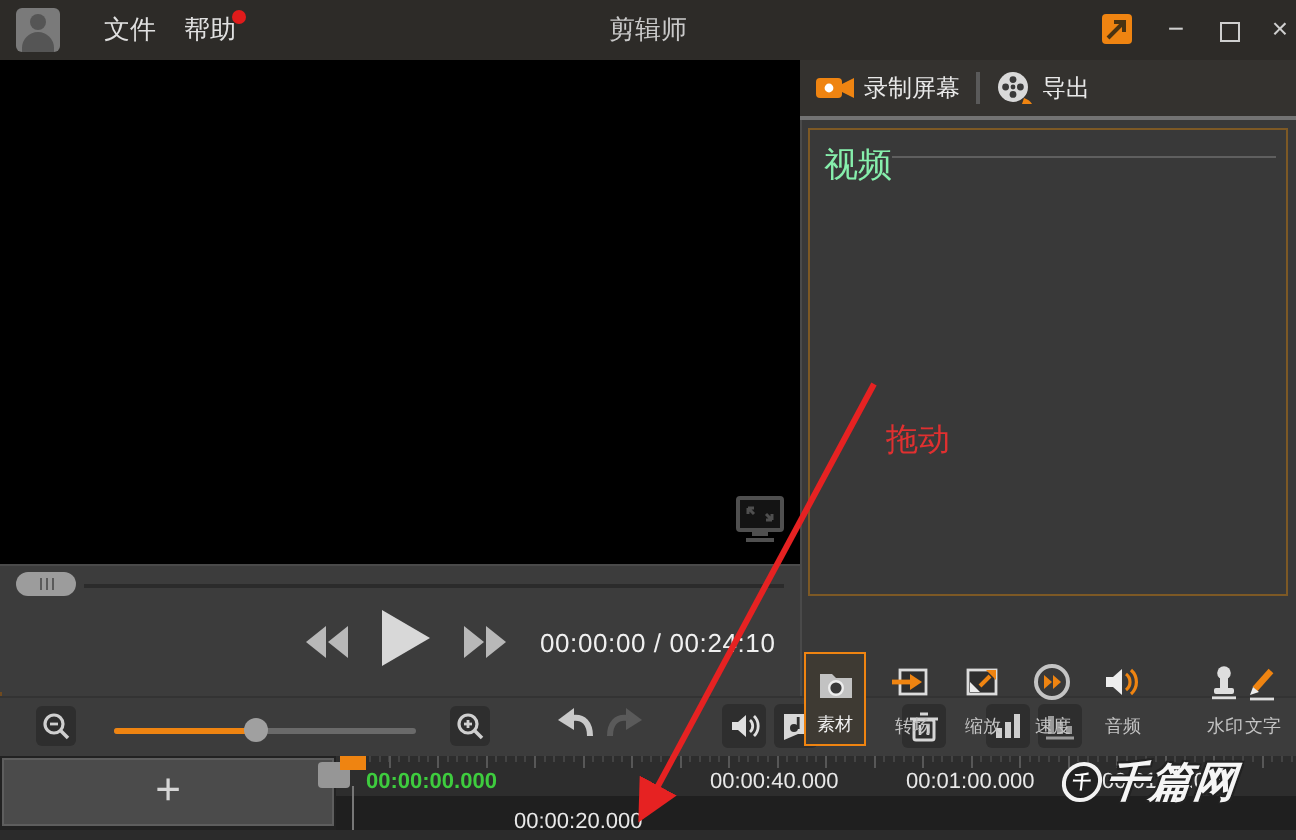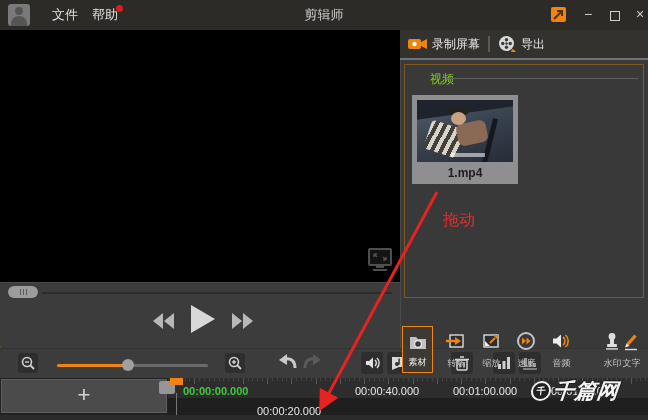--- a/index.html
+++ b/index.html
@@ -41,21 +41,21 @@
   .slider{left:57px;top:361px;width:151px;height:8px;}
   .slider .track{position:absolute;left:0;top:3px;width:100%;height:3px;background:#6a6a6a;border-radius:2px;}
   .slider .fill{position:absolute;left:0;top:3px;width:71px;height:3px;background:#ef8411;border-radius:2px;}
   .slider .knob{position:absolute;left:65px;top:-2px;width:12px;height:12px;border-radius:50%;background:#a0a0a0;}
   
   .rpanel{left:400px;top:30px;width:248px;height:318px;background:#393939;border-left:1px solid #4a4a4a;box-sizing:border-box;}
   .actions{left:400px;top:30px;width:248px;height:28px;background:#34322f;border-bottom:2px solid #737373;display:flex;align-items:center;box-sizing:content-box;}
   .action-btn{display:flex;align-items:center;gap:5px;color:#e8e8e8;font-size:12px;padding:0 8px;height:28px;cursor:pointer;}
   .action-sep{width:1px;height:16px;background:#5a5a5a;}
   .library{left:404px;top:64px;width:240px;height:234px;border:1px solid #7d5925;box-sizing:border-box;background:#393939;}
-  .lib-label{left:430px;top:71px;color:#84cc16;font-size:12px;}
+  .lib-label{left:412px;top:71px;color:#86efac;font-size:17px;}
   .lib-line{left:446px;top:78px;width:192px;height:1px;background:#5f5f5f;}
   .thumb-card{left:412px;top:95px;width:106px;height:89px;background:#8f8f8f;cursor:grab;}
   .thumb-img{position:absolute;left:5px;top:5px;width:96px;height:62px;overflow:hidden;
              background:linear-gradient(160deg,#55616f 0%,#3a4350 45%,#262c38 100%);}
   .thumb-img .beam{position:absolute;left:-10px;top:-14px;width:130px;height:26px;background:#1e232d;transform:rotate(-8deg);}
   .thumb-img .arm{position:absolute;left:10px;top:24px;width:34px;height:30px;background:repeating-linear-gradient(100deg,#d8d3c8 0 4px,#43403c 4px 8px);transform:rotate(18deg);border-radius:4px;}
   .thumb-img .head{position:absolute;left:34px;top:12px;width:15px;height:13px;border-radius:50%;background:#c9a183;}
   .thumb-img .hair{position:absolute;left:31px;top:7px;width:21px;height:9px;border-radius:50%;background:#23221f;}
   .thumb-img .torso{position:absolute;left:40px;top:22px;width:30px;height:22px;border-radius:6px;background:#8b6a55;transform:rotate(-12deg);}
   .thumb-img .pole{position:absolute;left:70px;top:18px;width:5px;height:50px;background:#15181e;transform:rotate(14deg);}
@@ -150,20 +150,21 @@
     <svg width="24" height="28">
         <polygon points="0,0 24,14 0,28" fill="#d8d8d8"></polygon>
       </svg>
   </div>
   <div class="abs t-btn" style="left:231px;top:313px;">
     <svg width="22" height="16">
         <polygon points="12,0 22,8 12,16" fill="#b8b8b8"></polygon>
         <polygon points="1,0 11,8 1,16" fill="#b8b8b8"></polygon>
       </svg>
   </div>
+  <div class="abs time-display">00:00:00 / 00:24:10</div>
 
   <div class="abs toolbar"></div>
   <div class="abs tool-box" style="left:18px;top:353px;">
     <svg width="16" height="16">
         <circle cx="7" cy="7" r="4.5" fill="none" stroke="#d0d0d0" stroke-width="1.6"></circle>
         <line x1="10.5" y1="10.5" x2="14" y2="14" stroke="#d0d0d0" stroke-width="1.8"></line>
         <line x1="5" y1="7" x2="9" y2="7" stroke="#d0d0d0" stroke-width="1.4"></line>
       </svg>
   </div>
   <div class="abs slider">
@@ -260,32 +261,20 @@
           <path d="M14 14 q3 1 4 3 l-5 0 z" fill="#ef8411"></path>
         </svg>
       <span>导出</span>
     </div>
   </div>
 
   <div class="abs library"></div>
   <div class="abs lib-label">视频</div>
   <div class="abs lib-line"></div>
 
-  <div class="abs thumb-card">
-    <div class="thumb-img">
-      <div class="beam"></div>
-        <div class="pole"></div>
-        <div class="arm"></div>
-      <div class="torso"></div>
-        <div class="hair"></div>
-        <div class="head"></div>
-        <div class="sub"></div>
-    </div>
-    <div class="thumb-name">1.mp4</div>
-  </div>
 
   <div class="abs drag-label">拖动</div>
 
   <div class="abs tab tab-selected" style="left:402px;top:326px;">
     <span class="ic">
       <svg width="20" height="20">
           <path d="M2 5 h6 l2 2 h8 v10 h-16 z" fill="#c2c2c2"></path>
           <circle cx="10" cy="12" r="3.4" fill="#3a3a3a" stroke="#ededed" stroke-width="1.2"></circle>
         </svg>
     </span>

